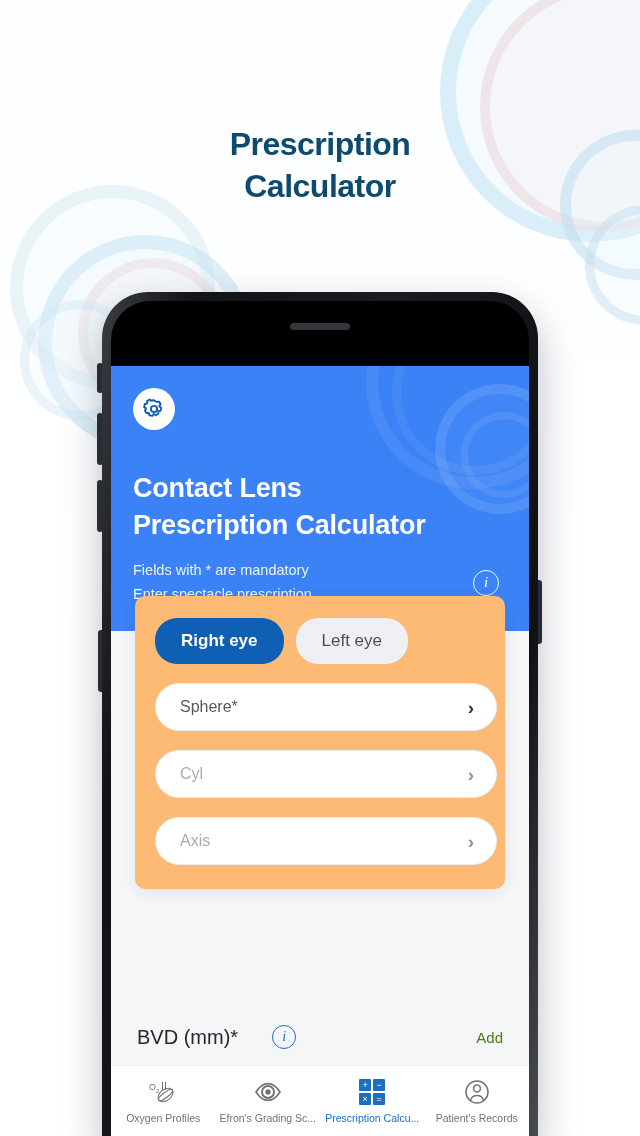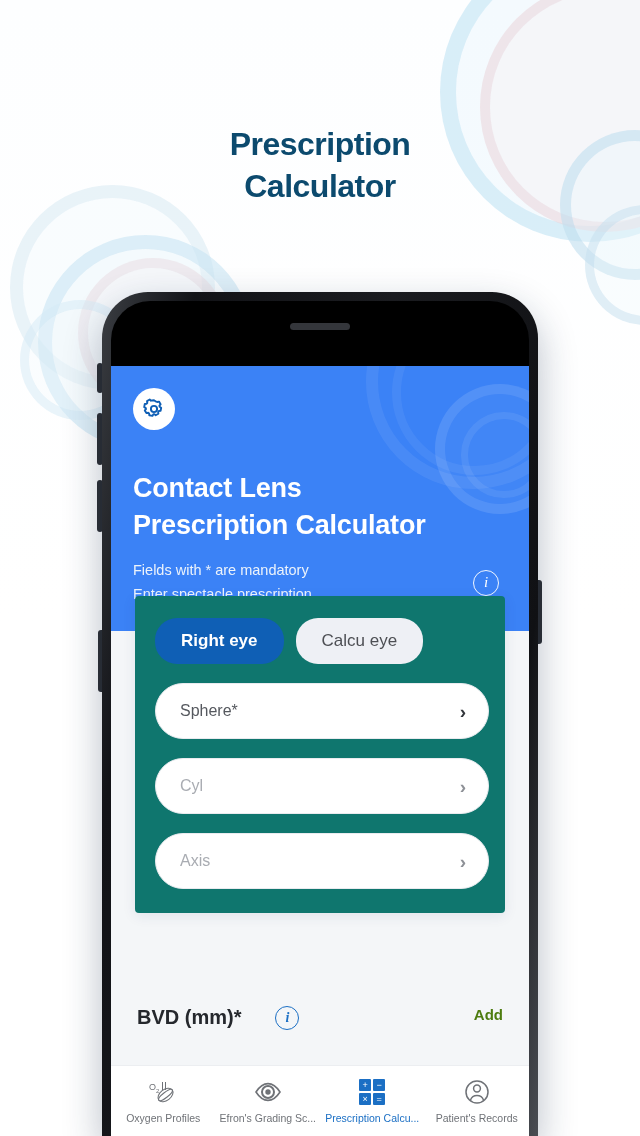--- a/index.html
+++ b/index.html
@@ -165,65 +165,64 @@
     font-size: 15px;
     font-style: italic;
     margin-right: 8px;
   }
 
   
   .card {
     position: absolute;
     left: 24px; right: 24px;
     top: 230px;
-    background: #0f766e;
-    border-radius: 4px;
-    padding: 22px 16px 24px 20px;
+    background: #fdba74;
+    border-radius: 10px;
+    padding: 22px 8px 24px 20px;
     box-shadow: 0 3px 14px rgba(25,55,95,0.09);
     z-index: 3;
   }
   .tabs { display: flex; gap: 12px; }
   .tab {
     border: none;
     border-radius: 22px;
     padding: 13px 26px;
     font-size: 17px;
     font-weight: bold;
     font-family: "Liberation Sans", sans-serif;
     cursor: pointer;
   }
   .tab-active { background: #0f5fb5; color: #ffffff; }
   .tab-idle   { background: #eef0f5; color: #4d4f54; font-weight: normal; }
 
   .field {
     margin-top: 19px;
-    height: 56px;
+    height: 48px;
     border: 1px solid #e9ebef;
     border-radius: 28px;
     display: flex; align-items: center; justify-content: space-between;
     padding: 0 22px 0 24px;
     background: #ffffff;
     cursor: pointer;
   }
   .field-label { font-size: 16px; color: #55585e; }
   .field-label.muted { color: #a9acb2; text-align: right; }
   .chev { color: #33363b; font-size: 19px; font-weight: 600; line-height: 1; }
   .chev.muted { color: #8e9197; }
 
   
   .bvd-row {
     position: absolute;
     left: 0; right: 0;
     top: 640px;
     height: 62px;
-    display: flex; align-items: flex-start;
+    display: flex; align-items: center;
     padding: 0 26px;
     background: transparent;
     z-index: 2;
-    font-weight: bold;
   }
   .bvd-label { font-size: 20px; color: #25282d; }
   .bvd-info {
     width: 24px; height: 24px; border-radius: 50%;
     border: 1.6px solid #1b6fc4; color: #1b6fc4;
     display: flex; align-items: center; justify-content: center;
     font-family: "Liberation Serif", serif;
     font-size: 14px; font-style: italic;
     margin-left: 34px;
   }
@@ -345,21 +344,21 @@
             <div>Fields with * are mandatory</div>
             <div>Enter spectacle prescription.</div>
           </div>
           <div class="info-circle">i</div>
         </div>
       </div>
 
       <div class="card">
         <div class="tabs">
           <button class="tab tab-active">Right eye</button>
-          <button class="tab tab-idle">Calcu eye</button>
+          <button class="tab tab-idle">Left eye</button>
         </div>
 
         <div class="field">
           <span class="field-label">Sphere*</span>
           <span class="chev">›</span>
         </div>
 
         <div class="field">
           <span class="field-label muted">Cyl</span>
           <span class="chev muted">›</span>

